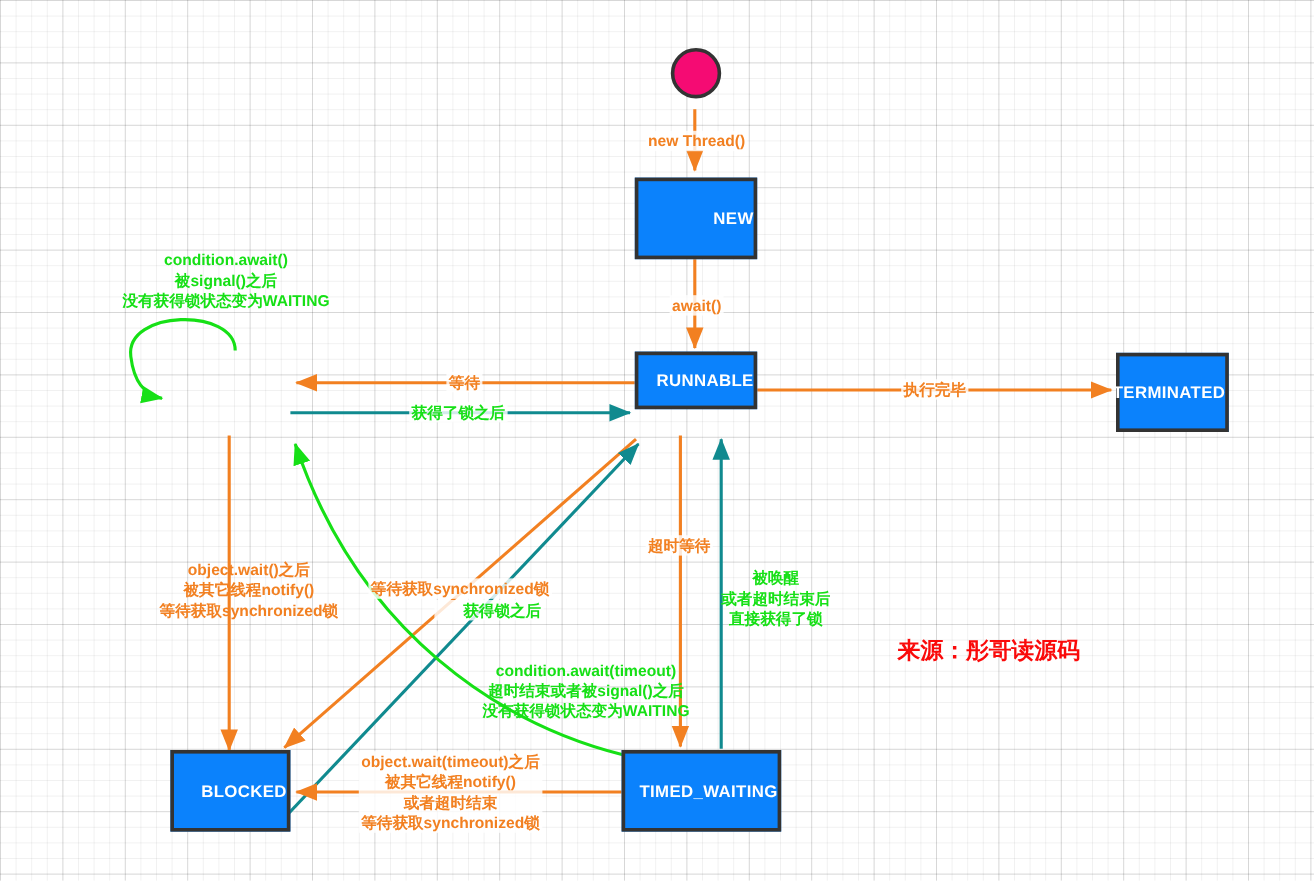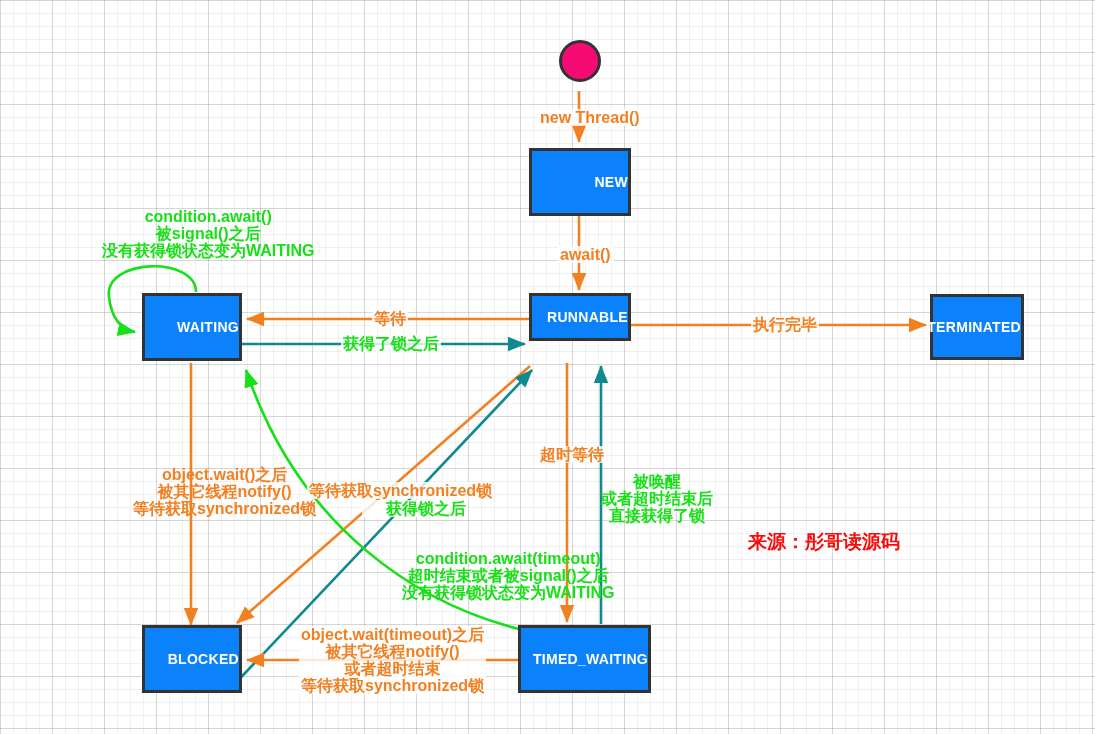--- a/index.html
+++ b/index.html
@@ -46,21 +46,21 @@
   }
   .start-node {
     position: absolute;
     box-sizing: border-box;
     border-radius: 50%;
     background: #f50b73;
     border: 3px solid #333333;
   }
   .lbl {
     position: absolute;
-    font-size: 16px;
+    font-size: 13px;
     font-weight: bold;
     line-height: 17px;
     white-space: nowrap;
     text-align: center;
   }
   .lbl.orange { color: #f28021; }
   .lbl.green  { color: #16e016; padding-left: 24px; }
   .lbl.teal   { color: #16e016; }
   .lbl-chip {
     background: rgba(255,255,255,0.82);
@@ -122,23 +122,20 @@
   <div class="start-node" style="left:559px; top:40px; width:42px; height:42px;"></div>
 
   <div class="node" style="left:529px; top:148px; width:102px; height:68px;">
     <span>NEW</span>
   </div>
 
   <div class="node" style="left:529px; top:293px; width:102px; height:48px;">
     <span>RUNNABLE</span>
   </div>
 
-  <div class="node" style="left:142px; top:293px; width:100px; height:68px;">
-    <span>WAITING</span>
-  </div>
 
   <div class="node" style="left:930px; top:294px; width:94px; height:66px;padding-left:20px;">
     <span>TERMINATED</span>
   </div>
 
   <div class="node" style="left:142px; top:625px; width:100px; height:68px;">
     <span>BLOCKED</span>
   </div>
 
   <div class="node" style="left:518px; top:625px; width:133px; height:68px;">

